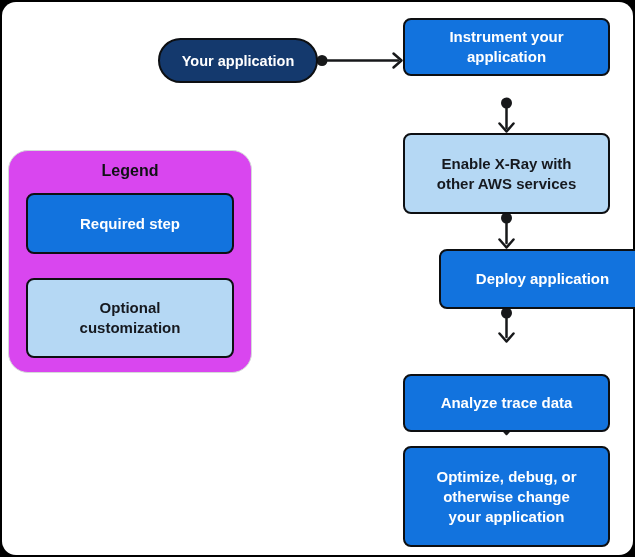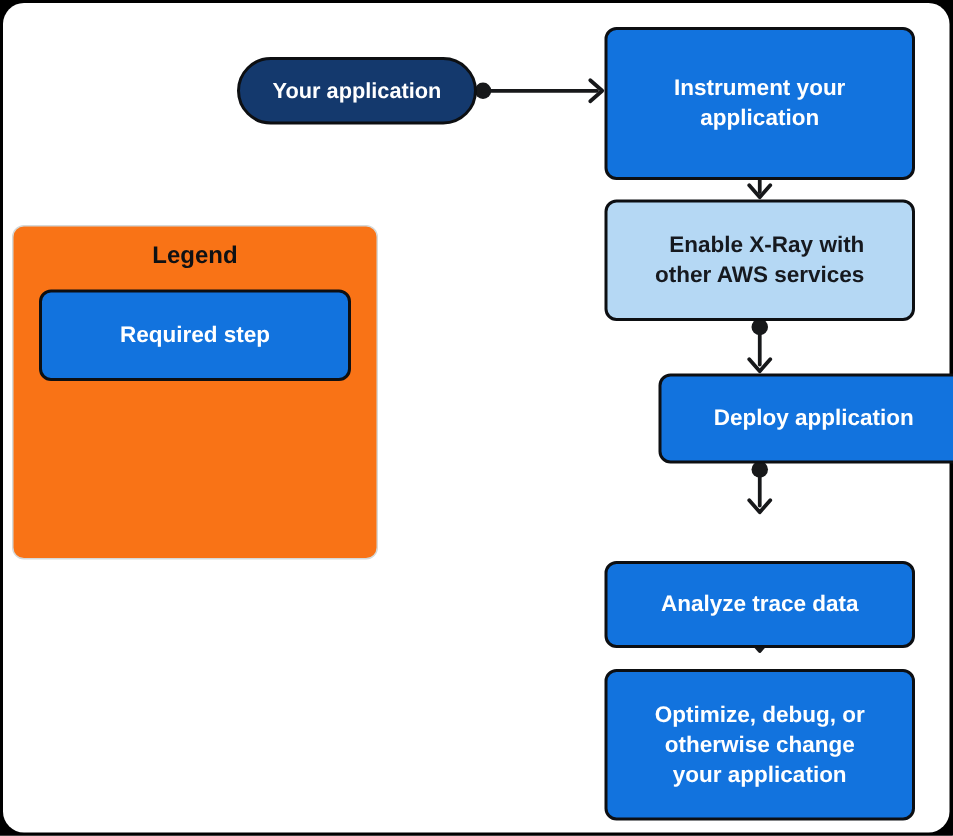--- a/index.html
+++ b/index.html
@@ -33,32 +33,31 @@
   }
   .node-blue {
     background: #1273DE;
     color: #ffffff;
     border-radius: 8px;
   }
   .node-light {
     background: #B5D8F4;
     color: #16191F;
     border-radius: 8px;
-    text-align: right;
   }
   .node-pill {
     background: #14396D;
     color: #ffffff;
     border-radius: 24px;
   }
   #legend {
     box-sizing: border-box;
-    background: #f97316;
+    background: #d946ef;
     border: 1px solid #d5d9d9;
-    border-radius: 8px;
+    border-radius: 20px;
   }
   #legend-title {
     position: absolute;
     left: 0; top: 11px;
     width: 100%;
     text-align: center;
     font-weight: 700;
     font-size: 16px;
     color: #0f1114;
   }
@@ -109,30 +108,32 @@
 
   <g>
     <circle cx="506.5" cy="405" r="5.5"></circle>
     <line x1="506.5" y1="405" x2="506.5" y2="430"></line>
     <path d="M499.5,426 L506.5,434 L513.5,426"></path>
   </g>
 </svg>
 
 <div class="abs node node-pill" style="left:158px; top:38px; width:160px; height:45px; font-size:14.5px;">Your application</div>
 
-<div class="abs node node-blue" style="left:403px; top:18px; width:207px; height:102px;">Instrument your
+<div class="abs node node-blue" style="left:403px; top:18px; width:207px; height:58px;">Instrument your
 application</div>
 
 <div class="abs node node-light" style="left:403px; top:133px; width:207px; height:81px;">Enable X-Ray with
 other AWS services</div>
 
 <div class="abs node node-blue" style="left:403px; top:249px; width:207px; height:60px;margin-left:36px;">Deploy application</div>
 
 <div class="abs node node-blue" style="left:403px; top:343px; width:207px; height:58px;margin-top:31px;">Analyze trace data</div>
 
 <div class="abs node node-blue" style="left:403px; top:436px; width:207px; height:101px;margin-top:10px;">Optimize, debug, or
 otherwise change
 your application</div>
 
 <div id="legend" class="abs" style="left:8px; top:150px; width:244px; height:223px;">
   <div id="legend-title">Legend</div>
   <div class="abs node node-blue" style="left:17px; top:42px; width:208px; height:61px;text-align:right;">Required step</div>
+  <div class="abs node node-light" style="left:17px; top:127px; width:208px; height:80px;">Optional
+customization</div>
 </div>
 
 </body></html>

